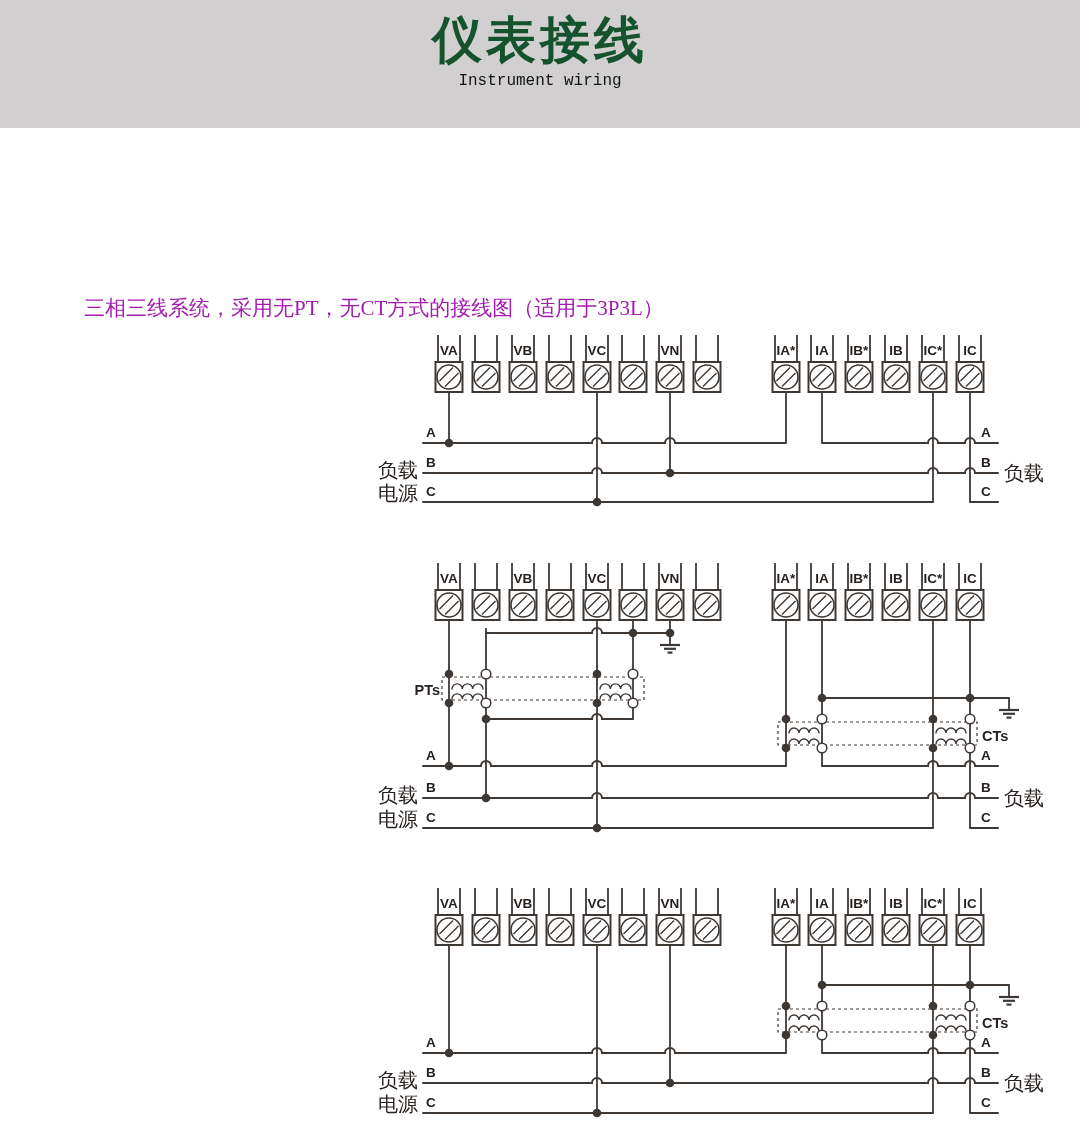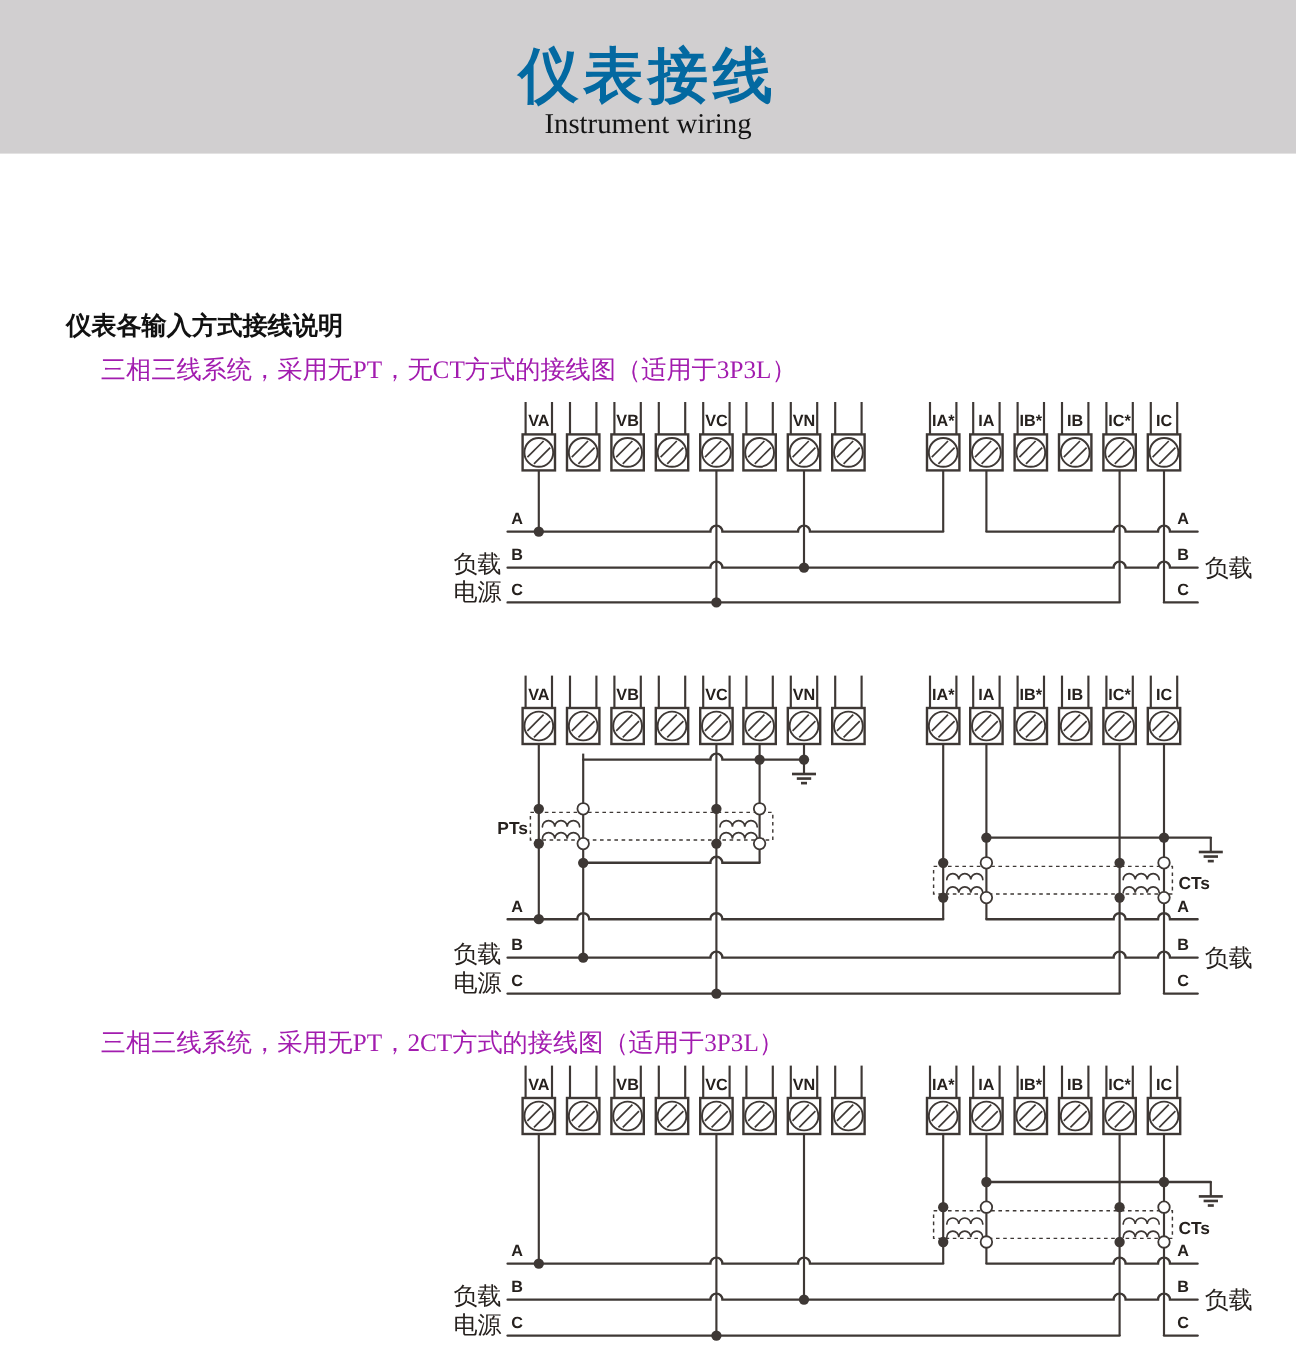--- a/index.html
+++ b/index.html
@@ -1,23 +1,23 @@
 <!DOCTYPE html>
 <html><head>
 <meta charset="utf-8">
 <style>
   html,body{margin:0;padding:0;background:#ffffff;}
   #page{position:relative;width:1080px;height:1124px;background:#ffffff;overflow:hidden;
         font-family:"Liberation Sans",sans-serif;}
   
   #header{position:absolute;left:0;top:0;width:1080px;height:128px;text-align:center;}
-  #title{margin:0;padding-top:36px;font-size:50px;line-height:54px;font-weight:bold;
-         letter-spacing:4px;color:#0369a1;font-family:"Liberation Sans",sans-serif;}
-  #subtitle{font-size:24px;line-height:26px;color:#141414;margin-top:1px;
-            font-family:Liberation Serif, serif;}
+  #title{margin:0;padding-top:13px;font-size:50px;line-height:54px;font-weight:bold;
+         letter-spacing:4px;color:#14532d;font-family:"Liberation Sans",sans-serif;}
+  #subtitle{font-size:16px;line-height:26px;color:#141414;margin-top:1px;
+            font-family:Liberation Mono, monospace;}
   
   .sec-heading{position:absolute;left:55px;top:257px;font-size:21px;font-weight:bold;color:#111;
                font-family:"Liberation Sans",sans-serif;}
   .caption{position:absolute;left:84px;font-size:21px;color:#a21caf;
            font-family:"Liberation Serif","DejaVu Serif",serif;}
   #cap1{top:294px;} #cap2{top:533px;} #cap3{top:855px;}
   
   #diagram-svg{position:absolute;left:0;top:0;width:1080px;height:1124px;}
   .wire{fill:none;stroke-linecap:round;}
   .t-label{font-family:"Liberation Sans","DejaVu Sans",sans-serif;font-size:13.5px;font-weight:bold;}
@@ -27,23 +27,21 @@
 </style>
 </head>
 <body>
 
 <div id="page">
   <div id="header" style="background: rgb(209, 207, 208);">
     <h1 id="title">仪表接线</h1>
     <div id="subtitle">Instrument wiring</div>
   </div>
 
-  <div class="sec-heading">仪表各输入方式接线说明</div>
   <div class="caption" id="cap1">三相三线系统，采用无PT，无CT方式的接线图（适用于3P3L）</div>
-  <div class="caption" id="cap3">三相三线系统，采用无PT，2CT方式的接线图（适用于3P3L）</div>
 
   <svg id="diagram-svg" viewBox="0 0 1080 1124" xmlns="http://www.w3.org/2000/svg">
       <line x1="438" y1="335" x2="438" y2="362" stroke="#3e3835" stroke-width="1.8"></line>
       <line x1="460" y1="335" x2="460" y2="362" stroke="#3e3835" stroke-width="1.8"></line>
       <rect x="435.5" y="362" width="27" height="30" fill="#fff" stroke="#3e3835" stroke-width="2"></rect>
       <circle cx="449" cy="377" r="12" fill="#fff" stroke="#3e3835" stroke-width="1.6"></circle>
       <line x1="439.5" y1="381" x2="453" y2="367.5" stroke="#3e3835" stroke-width="1.4"></line>
       <line x1="445" y1="386.5" x2="458.5" y2="373" stroke="#3e3835" stroke-width="1.4"></line>
       <text x="449" y="355" text-anchor="middle" class="t-label" fill="#26211e">VA</text>
       <line x1="475" y1="335" x2="475" y2="362" stroke="#3e3835" stroke-width="1.8"></line>

